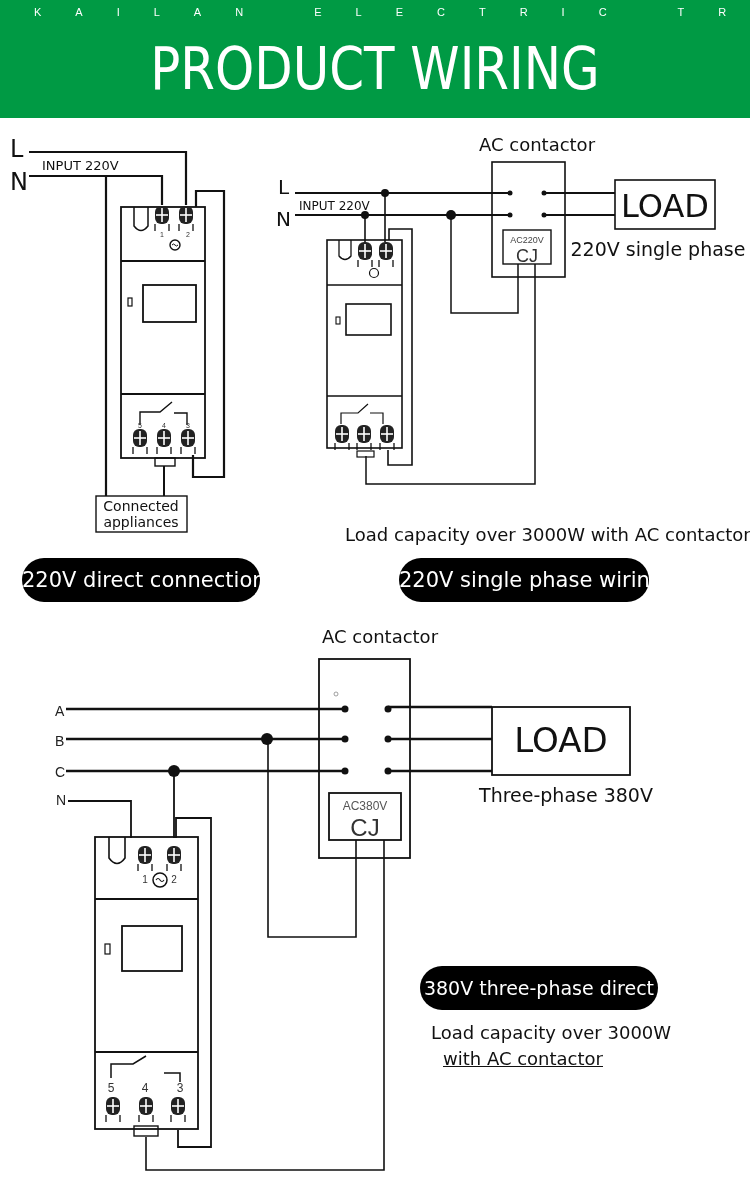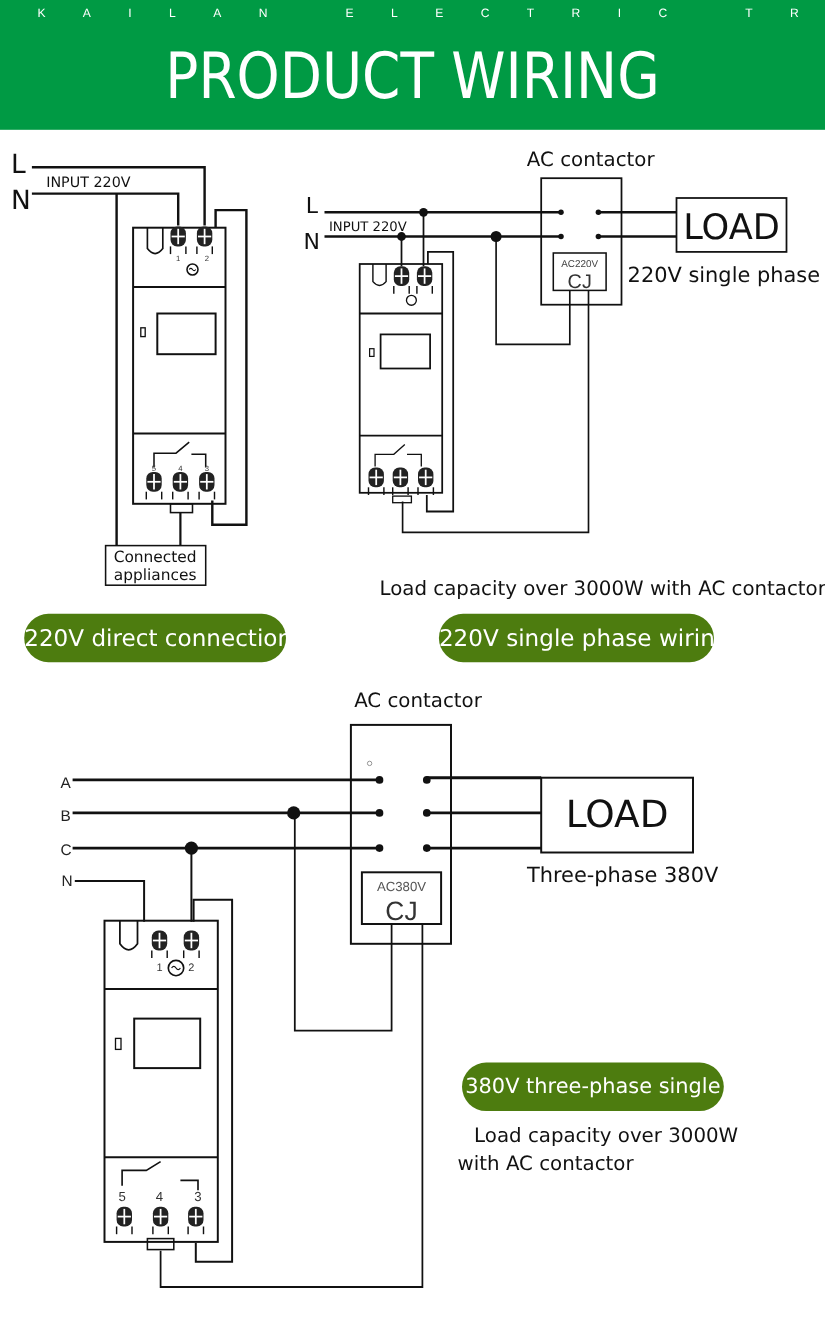--- a/index.html
+++ b/index.html
@@ -1,21 +1,21 @@
 <!DOCTYPE html>
 <html><head>
 <meta charset="utf-8">
 <style>
   html, body { margin:0; padding:0; background:#ffffff; }
   body { width:750px; height:1203px; position:relative; overflow:hidden; font-family:"Liberation Sans", "DejaVu Sans", sans-serif; }
   .banner { position:absolute; left:0; top:0; width:750px; height:118px; background:#009a44; }
   .brand { position:absolute; left:0; top:6px; width:750px; text-align:center; color:#ffffff; font-size:11px; letter-spacing:34px; padding-left:34px; box-sizing:border-box; white-space:nowrap; }
   .title { position:absolute; left:0; top:30px; width:750px; text-align:center; color:#ffffff; font-size:58px; line-height:78px; letter-spacing:0px; font-family:"DejaVu Sans", sans-serif; transform:scaleX(0.86); }
   svg.diagram { position:absolute; left:0; top:0; }
-  .pill { position:absolute; height:44px; border-radius:22px; background:#4d7c0f; color:#ffffff; font-size:21px; line-height:44px; text-align:center; white-space:nowrap; font-family:"DejaVu Sans", sans-serif; }
+  .pill { position:absolute; height:44px; border-radius:22px; background:#000000; color:#ffffff; font-size:21px; line-height:44px; text-align:center; white-space:nowrap; font-family:"DejaVu Sans", sans-serif; }
   .note { position:absolute; color:#111; font-size:18px; white-space:nowrap; font-family:"DejaVu Sans", sans-serif;text-align:center; }
   .lbl { font-family:"DejaVu Sans", sans-serif; fill:#111; }
 </style>
 </head>
 <body>
 
 <div class="banner">
   <div class="brand">KAILAN ELECTRIC TRADING</div>
   <div class="title">PRODUCT WIRING DIAGRAM</div>
 </div>
@@ -189,15 +189,15 @@
     <text x="145" y="883" font-size="10" text-anchor="middle" fill="#333">1</text>
     <text x="174" y="883" font-size="10" text-anchor="middle" fill="#333">2</text>
     <text x="111" y="1092" font-size="12" text-anchor="middle" fill="#333">5</text>
     <text x="145" y="1092" font-size="12" text-anchor="middle" fill="#333">4</text>
     <text x="180" y="1092" font-size="12" text-anchor="middle" fill="#333">3</text>
   </g>
 </svg>
 
 <div class="pill" style="left:22px; top:558px; width:238px;">220V direct connection</div>
 <div class="pill" style="left:399px; top:558px; width:250px;text-align:center;">220V single phase wiring</div>
-<div class="pill" style="left:420px; top:966px; width:238px; font-size:19px;">380V three-phase single</div>
+<div class="pill" style="left:420px; top:966px; width:238px; font-size:19px;">380V three-phase direct</div>
 <div class="note" style="left:431px; top:1022px;">Load capacity over 3000W</div>
-<div class="note" style="left:416px; top:1048px;">with AC contactor</div>
+<div class="note" style="left:443px; top:1048px;text-decoration:underline;">with AC contactor</div>
 
 </body></html>

